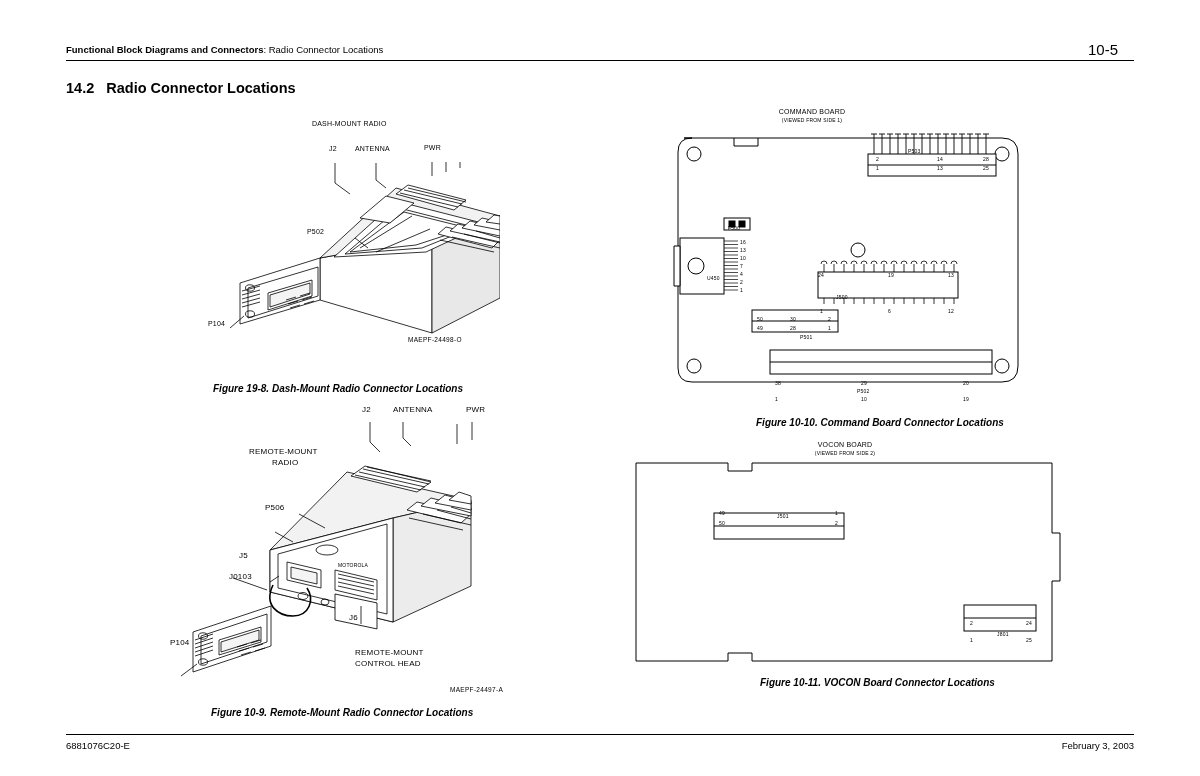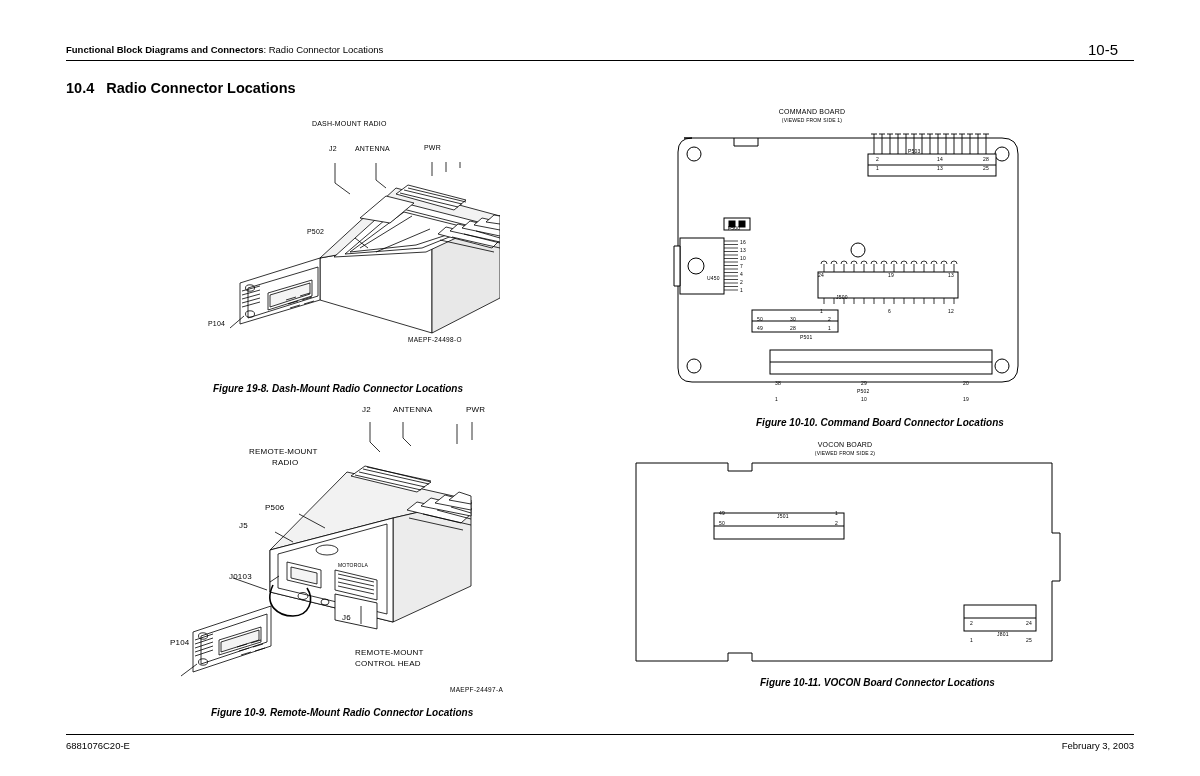--- a/index.html
+++ b/index.html
@@ -123,21 +123,21 @@
 
   <div class="header">
     <div class="hdr-left">
       <b>Functional Block Diagrams and Connectors</b><span>: Radio Connector Locations</span>
     </div>
     <div class="hdr-right">10-5</div>
   </div>
   <div class="rule rule-top"></div>
 
   <div class="sec-title" id="sec-left">
-    <span class="num">10.4</span><span>Radio Connector Locations</span>
+    <span class="num">14.2</span><span>Radio Connector Locations</span>
   </div>
 
   <div class="lbl sz7" style="left:312px; top:120px;">DASH-MOUNT RADIO</div>
 
   <div class="svgwrap" style="left:200px; top:128px;">
     <svg width="300" height="215" viewBox="0 0 300 215">
       <g stroke="#000" fill="none" stroke-width="0.8" stroke-linejoin="round">
 
         <path d="M135 35 L135 55 L150 66"></path>
         <path d="M176 35 L176 52 L186 60"></path>
@@ -270,23 +270,23 @@
         <path d="M76 233 L86 230 M78 237 L88 234 M80 241 L90 238"></path>
 
         <path d="M6 266 L22 254"></path>
 
         <path d="M58 168 L92 180"></path>
       </g>
     </svg>
   </div>
 
   <div class="lbl sz8" style="left:265px; top:503px;">P506</div>
-  <div class="lbl sz8" style="left:239px; top:521px;">J5</div>
+  <div class="lbl sz8" style="left:239px; top:551px;">J5</div>
   <div class="lbl sz8" style="left:229px; top:572px;">J0103</div>
-  <div class="lbl sz8" style="left:342px; top:613px;">J6</div>
+  <div class="lbl sz8" style="left:349px; top:613px;">J6</div>
   <div class="lbl sz8" style="left:170px; top:638px;">P104</div>
   <div class="lbl sz5" style="left:338px; top:562px;">MOTOROLA</div>
   <div class="lbl sz8" style="left:355px; top:648px;">REMOTE-MOUNT</div>
   <div class="lbl sz8" style="left:355px; top:659px;">CONTROL HEAD</div>
   <div class="artcode" style="left:450px; top:686px;">MAEPF-24497-A</div>
 
   <div class="fig-caption" style="left:211px; top:707px;">Figure 10-9.  Remote-Mount Radio Connector Locations</div>
 
   <div class="lbl sz7 center" style="left:812px; top:108px; width:120px; margin-left:-60px;">COMMAND BOARD</div>
   <div class="lbl sz5 center" style="left:812px; top:117px; width:140px; margin-left:-70px;">(VIEWED FROM SIDE 1)</div>

